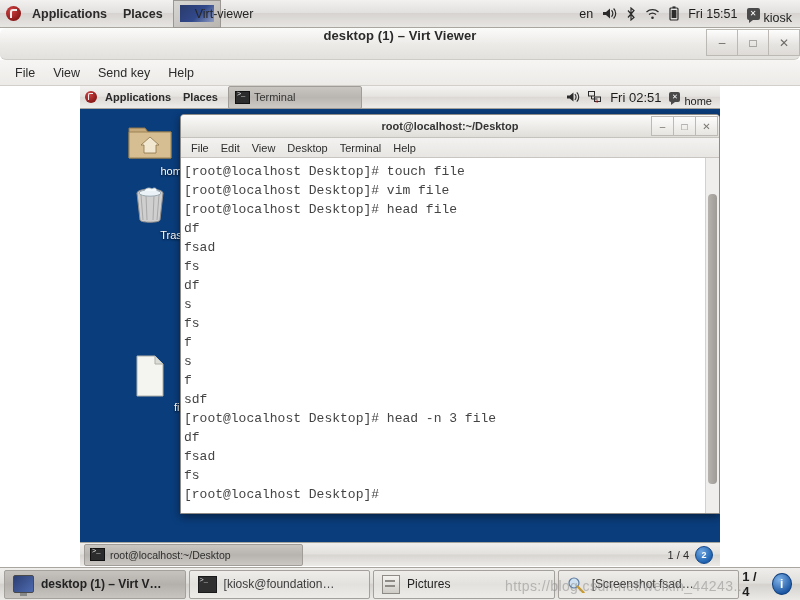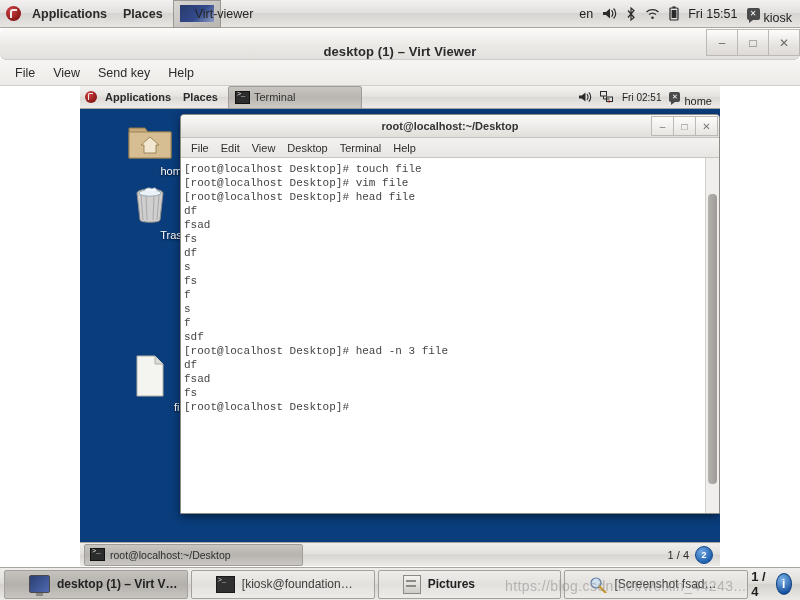--- a/index.html
+++ b/index.html
@@ -56,21 +56,21 @@
     font-size:8px; line-height:12px; text-align:center; border-radius:2px; margin-right:4px;
     position: relative;
   }
   .user-badge::after{ content:""; position:absolute; left:2px; bottom:-3px; border-left:4px solid #4a4a4a; border-bottom:3px solid transparent;}
 
   
   .vv-titlebar {
     position: absolute; left:0; top: 28px; width: 800px; height: 32px;
     background: linear-gradient(to bottom, #fbfbfa 0%, #eceae7 55%, #e3e1dd 100%);
     border-bottom: 1px solid #cfccc7;
-    display:flex; align-items:flex-end; justify-content:center;
+    display:flex; align-items:flex-start; justify-content:center;
     box-sizing: border-box;
     border-radius: 6px;
   }
   .vv-title { font-size: 13px; font-weight: bold; color: #2b2b2b; letter-spacing:.1px;}
   .winbtns { position:absolute; right: 0px; top: 1px; display:flex; }
   .wbtn {
     width: 30px; height: 25px;
     background: linear-gradient(to bottom, #fdfdfd, #e6e4e1 60%, #dedbd7);
     border: 1px solid #bcb9b4; border-right:none;
     display:flex; align-items:center; justify-content:center;
@@ -152,21 +152,21 @@
     height: 19px; background: linear-gradient(to bottom,#f3f2f0,#e8e6e3);
     border-bottom:1px solid #c8c5c0; display:flex; align-items:center; padding-left:4px;
   }
   .term-menu { font-size: 11px; color:#2d2d2d; padding: 2px 6px; }
   .term-body {
     flex: 1; background: #ffffff; position:relative; display:flex; overflow:hidden;
   }
   .term-text {
     flex:1; padding: 4px 0 6px 3px;
     font-family: "Liberation Mono", "DejaVu Sans Mono", monospace;
-    font-size: 11px; line-height: 14px; color: #444444;
+    font-size: 13px; line-height: 19px; color: #444444;
     white-space: pre;
   }
   .term-scroll {
     width: 13px; background: #f0eeec; border-left: 1px solid #d4d1cc; position:relative;
   }
   .term-thumb {
     position:absolute; left: 2px; top: 36px; width: 9px; height: 290px;
     background: linear-gradient(to right,#b6b3ae,#9e9b96); border-radius: 4px;
   }
 
@@ -195,21 +195,21 @@
 
   
   .host-taskbar {
     position:absolute; left:0; bottom:0; width:800px; height: 33px;
     background: linear-gradient(to bottom, #f0eeec 0%, #e1dfdb 46%, #d5d2ce 52%, #eceae7 100%);
     border-top: 1px solid #a9a69f;
     display:flex; align-items:center; gap: 3px; padding: 0 4px;
     box-sizing:border-box;
   }
   .task-btn {
-    height: 27px; display:flex; align-items:center; gap:7px; padding: 0 24px;
+    height: 27px; display:flex; align-items:center; gap:7px; padding: 0 8px;
     border:1px solid #a4a19c; border-radius: 2px;
     font-size: 12px; color: #222; font-weight:bold; white-space:nowrap; overflow:hidden;
   }
   .task-btn.active { background: linear-gradient(to bottom,#c6c3be,#b4b1ac 50%,#c8c5c0); }
   .task-btn.idle { background: linear-gradient(to bottom,#efedea,#e3e1dd 50%,#eeece9); color:#3d3d3d; font-weight:normal;}
   .tb-monitor { width:19px;height:16px;background:linear-gradient(135deg,#2c3f73,#4e6bb0); border:1px solid #4a4a4a; border-radius:2px; position:relative; flex:0 0 auto;}
   .tb-monitor::after{content:"";position:absolute;left:6px;bottom:-4px;width:7px;height:3px;background:#888;}
   .tb-term { width:17px;height:15px;background:#303030;border:1px solid #1a1a1a;position:relative;flex:0 0 auto;}
   .tb-term::after{content:">_";position:absolute;left:1px;top:-1px;color:#ddd;font-size:7px;font-family:"Liberation Mono",monospace;}
   .tb-files { width:16px;height:17px;background:linear-gradient(to bottom,#f4f3f0,#cfccc6);border:1px solid #8e8b86;flex:0 0 auto;position:relative;}
@@ -320,21 +320,21 @@
             </svg>
         </span>
         <span class="sysicon">
           <svg class="ico-svg" width="14" height="12" viewBox="0 0 14 12">
               <rect x="0.5" y="0.5" width="6" height="4.5" stroke="#2b2b2b" stroke-width="1" fill="none"></rect>
               <rect x="6.5" y="6" width="6" height="4.5" stroke="#2b2b2b" stroke-width="1" fill="none"></rect>
               <path d="M3.5 5v3h6" stroke="#2b2b2b" stroke-width="1" fill="none"></path>
               <text x="7.5" y="11.5" font-size="5" fill="#b02020">x</text>
             </svg>
         </span>
-        <span class="hp-text" style="font-size:10px">Fri 02:51</span>
+        <span class="hp-text" style="font-size:13px">Fri 02:51</span>
         <span style="display:flex;align-items:center;">
           <span class="user-badge" style="width:11px;height:10px;font-size:7px;line-height:10px;">✕</span>
           <span class="hp-user" style="font-size:11px">home</span>
         </span>
       </span>
     </div>
 
     <div class="desk-icon" style="left: 32px; top: 34px;">
       <span class="glyph" style="position:relative;height:42px;display:block;">
         <svg width="50" height="42" viewBox="0 0 50 42" style="display:block;margin:0 auto;">
@@ -426,21 +426,21 @@
 
   <div class="host-taskbar">
     <span class="task-btn active" style="width:175px">
       <span class="tb-monitor"></span>
       <span>desktop (1) – Virt V…</span>
     </span>
     <span class="task-btn idle" style="width:175px">
       <span class="tb-term"></span>
       <span>[kiosk@foundation…</span>
     </span>
-    <span class="task-btn idle" style="width:175px;font-weight:bold;color:#222;">
+    <span class="task-btn idle" style="width:175px;font-weight:normal;color:#222;">
       <span class="tb-files"></span>
       <span>Pictures</span>
     </span>
     <span class="task-btn idle" style="width:175px">
       <span class="tb-shot">
         <svg width="18" height="17" viewBox="0 0 18 17">
             <circle cx="7" cy="7" r="5" fill="#cfe0f0" stroke="#5f7da0" stroke-width="1.2"></circle>
             <path d="M10.5 10.5l6 6" stroke="#c99a2e" stroke-width="2.4" stroke-linecap="round"></path>
           </svg>
       </span>

